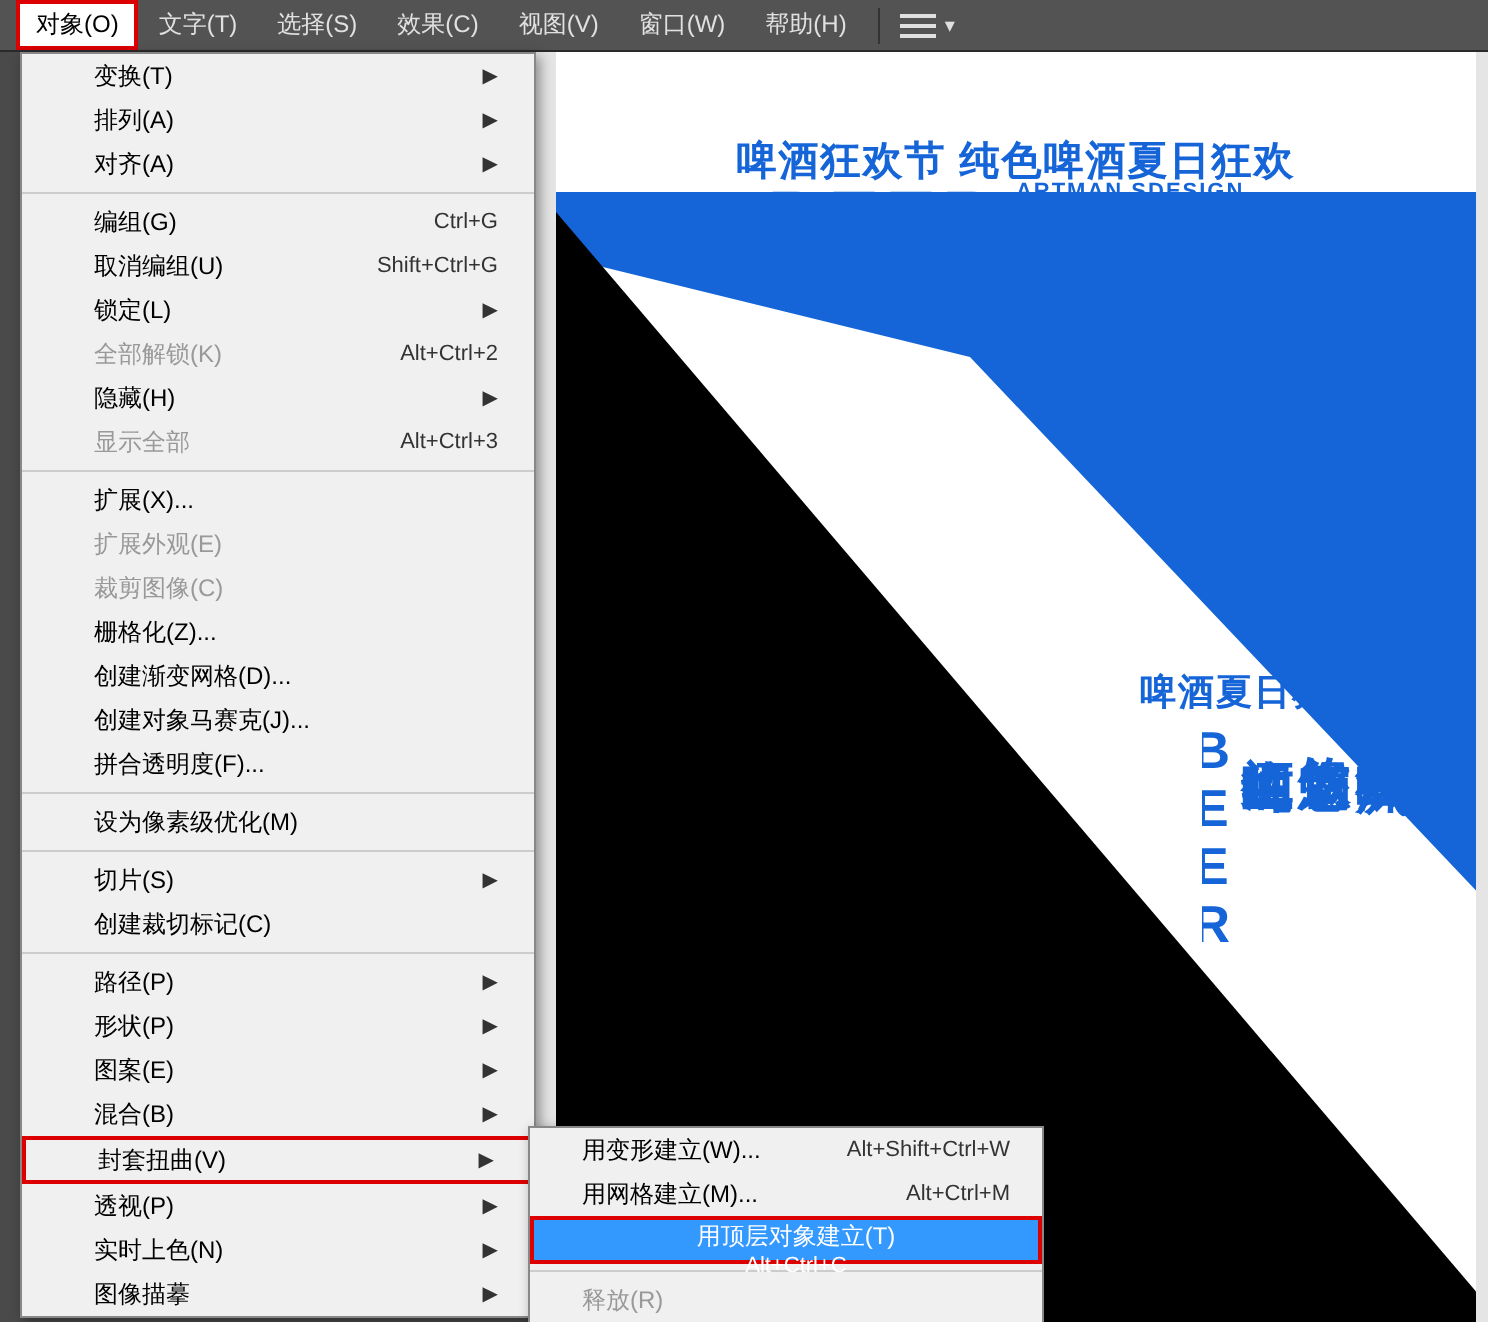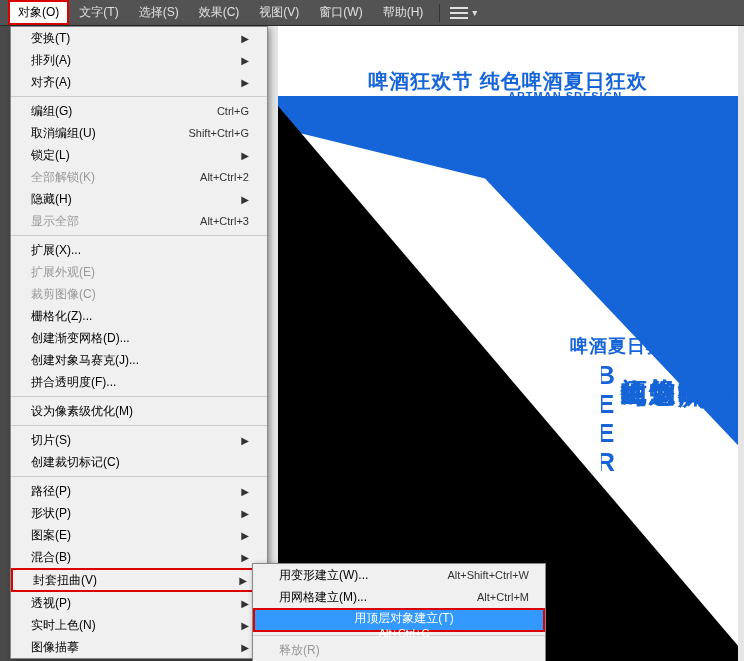--- a/index.html
+++ b/index.html
@@ -7,28 +7,28 @@
     
     .menubar { height: 26px; background: #535353; display: flex; align-items: center; padding-left: 8px; border-bottom: 1px solid #2a2a2a; }
     .menu-item { color: #e0e0e0; font-size: 12px; padding: 4px 10px; cursor: pointer; }
     .menu-item.active { background: #fff; color: #000; border: 2px solid #d00; padding: 2px 8px; }
     .menu-divider { width: 1px; height: 18px; background: #333; margin: 0 6px; }
     .menu-icon { width: 18px; height: 12px; display: flex; flex-direction: column; justify-content: space-between; margin-left: 4px; cursor: pointer; }
     .menu-icon span { height: 2px; background: #e0e0e0; }
     .menu-icon-arrow { color: #e0e0e0; font-size: 10px; margin-left: 4px; cursor: pointer; }
     
     .dropdown { position: absolute; left: 10px; top: 26px; width: 258px; background: #f0f0f0; border: 1px solid #888; box-shadow: 2px 2px 6px rgba(0,0,0,0.4); z-index: 10; }
-    .dropdown-item { display: flex; align-items: center; justify-content: space-between; height: 22px; padding: 0 18px 0 20px; font-size: 12px; color: #000; cursor: pointer; position: relative; }
+    .dropdown-item { display: flex; align-items: center; justify-content: space-between; height: 22px; padding: 0 18px 0 36px; font-size: 12px; color: #000; cursor: pointer; position: relative; }
     .dropdown-item.disabled { color: #999; cursor: default; }
     .dropdown-item .arrow { font-size: 10px; color: #333; }
     .dropdown-item .shortcut { font-size: 11px; color: #333; }
     .dropdown-sep { height: 1px; background: #ccc; margin: 3px 0; }
     .dropdown-item.highlighted { border: 2px solid #d00; height: 24px; }
     
-    .submenu { position: absolute; left: 252px; top: 563px; width: 294px; background: #f0f0f0; border: 1px solid #888; box-shadow: 2px 2px 6px rgba(0,0,0,0.4); z-index: 11; }
+    .submenu { position: absolute; left: 264px; top: 563px; width: 258px; background: #f0f0f0; border: 1px solid #888; box-shadow: 2px 2px 6px rgba(0,0,0,0.4); z-index: 11; }
     .submenu .dropdown-item { padding: 0 16px 0 26px; }
     .submenu .dropdown-item.sel { background: #3399ff; color: #fff; border: 2px solid #d00; height: 24px; flex-direction: column; }
     .submenu .dropdown-item.sel .shortcut { color: #fff; }
     
     .canvas-area { position: absolute; left: 268px; top: 26px; right: 0; bottom: 0; background: #e5e5e5; }
     .artboard { position: absolute; left: 10px; top: 0; width: 460px; height: 635px; background: #fff; overflow: hidden; }
     .black-shape { position: absolute; left: 0; top: 80px; width: 100%; height: 100%; background: #000; clip-path: polygon(0 0, 100% 85%, 100% 100%, 0 100%); }
     .blue-shape { position: absolute; left: 0; top: 70px; width: 100%; height: 100%; background: #1565d8; clip-path: polygon(0 0, 100% 0, 100% 55%, 45% 13%, 0 5%); }
     .blue-text-wave { position: absolute; top: 45px; left: 20px; right: 20px; color: #1565d8; font-weight: 700; font-size: 20px; line-height: 1; text-align: center; letter-spacing: 1px; }
     .big-beer { font-size: 38px; letter-spacing: 3px; display: inline-block; }

